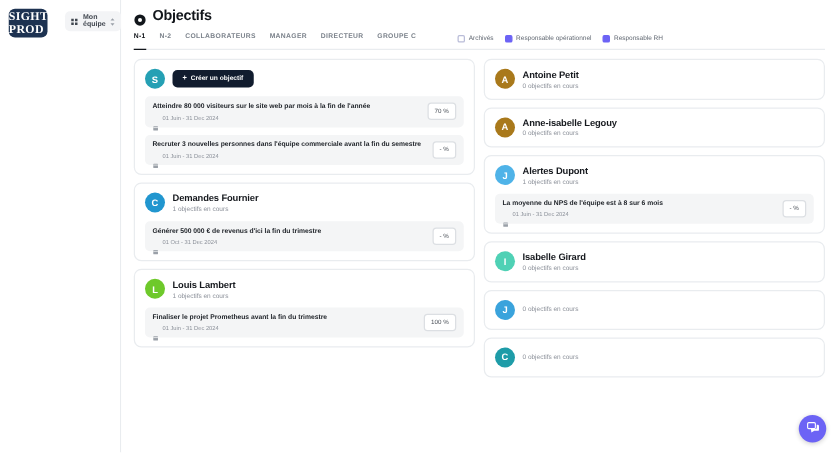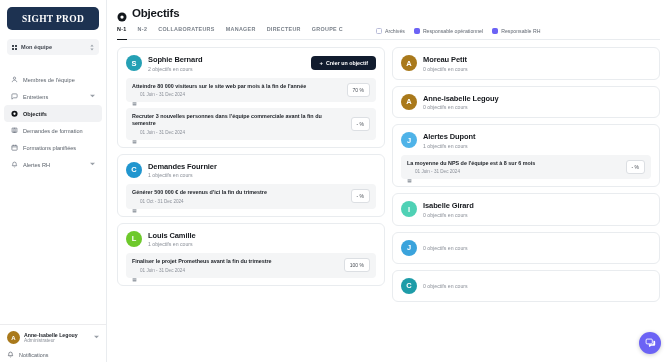--- a/index.html
+++ b/index.html
@@ -6,24 +6,24 @@
   html, body {
     width: 670px; height: 362px;
     font-family: "Liberation Sans", sans-serif;
     background: #ffffff;
     overflow: hidden;
   }
   .app { display: flex; width: 670px; height: 362px; }
 
   
   .sidebar {
-    width: 107px; height: 362px;
+    width: 97px; height: 362px;
     background: #ffffff;
     border-right: 1px solid #e9ecef;
-    display: flex; flex-direction: column;
+    display: flex; flex-direction: row;
     position: relative;
   }
   .brand-wrap { padding: 7px 7px 0 7px; }
   .brand {
     background: #1d3251; color: #ffffff;
     border-radius: 5px;
     height: 23px;
     display: flex; align-items: center; justify-content: center;
     font-size: 9.5px; font-weight: bold; letter-spacing: .3px;
     font-family: "Liberation Serif", serif;
@@ -327,24 +327,20 @@
           </label>
         </div>
       </div>
     </div>
 
     <div class="content">
       <div class="col" id="col-left">
           <div class="card">
             <div class="card-head">
               <span class="avatar" style="background: rgb(37, 160, 180);">S</span>
-              <div class="who">
-                <div class="nm">Sophie Bernard</div>
-                <div class="sub">2 objectifs en cours</div>
-              </div>
               <button class="create-btn">
                 <span class="plus">+</span>
                 <span>Créer un objectif</span>
               </button>
             </div>
             <div class="goal">
               <div class="goal-main">
                 <div class="goal-title">Atteindre 80 000 visiteurs sur le site web par mois à la fin de l'année</div>
                 <div class="goal-dates">
                   <span class="cal-ico"><svg width="5" height="5" viewBox="0 0 16 16" fill="none" stroke="#9aa0a8" stroke-width="1.8">
@@ -389,21 +385,21 @@
                   <span class="txt">01 Oct - 31 Dec 2024</span>
                 </div>
               </div>
               <div class="pct">- %</div>
             </div>
           </div>
           <div class="card">
             <div class="card-head">
               <span class="avatar" style="background: rgb(110, 201, 43);">L</span>
               <div class="who">
-                <div class="nm">Louis Camille</div>
+                <div class="nm">Louis Lambert</div>
                 <div class="sub">1 objectifs en cours</div>
               </div>
             </div>
             <div class="goal">
               <div class="goal-main">
                 <div class="goal-title">Finaliser le projet Prometheus avant la fin du trimestre</div>
                 <div class="goal-dates">
                   <span class="cal-ico"><svg width="5" height="5" viewBox="0 0 16 16" fill="none" stroke="#9aa0a8" stroke-width="1.8">
                       <rect x="2" y="3.2" width="12" height="11" rx="1.6" fill="#9aa0a8" stroke="none"></rect>
                       <path d="M2 6.6h12" stroke="#ffffff"></path>
@@ -413,21 +409,21 @@
               </div>
               <div class="pct">100 %</div>
             </div>
           </div>
         </div>
       <div class="col" id="col-right">
           <div class="card">
             <div class="card-head">
               <span class="avatar" style="background: rgb(169, 121, 27);">A</span>
               <div class="who">
-                <div class="nm">Moreau Petit</div>
+                <div class="nm">Antoine Petit</div>
                 <div class="sub">0 objectifs en cours</div>
               </div>
             </div>
           </div>
           <div class="card">
             <div class="card-head">
               <span class="avatar" style="background: rgb(169, 121, 27);">A</span>
               <div class="who">
                 <div class="nm">Anne-isabelle Legouy</div>
                 <div class="sub">0 objectifs en cours</div>

